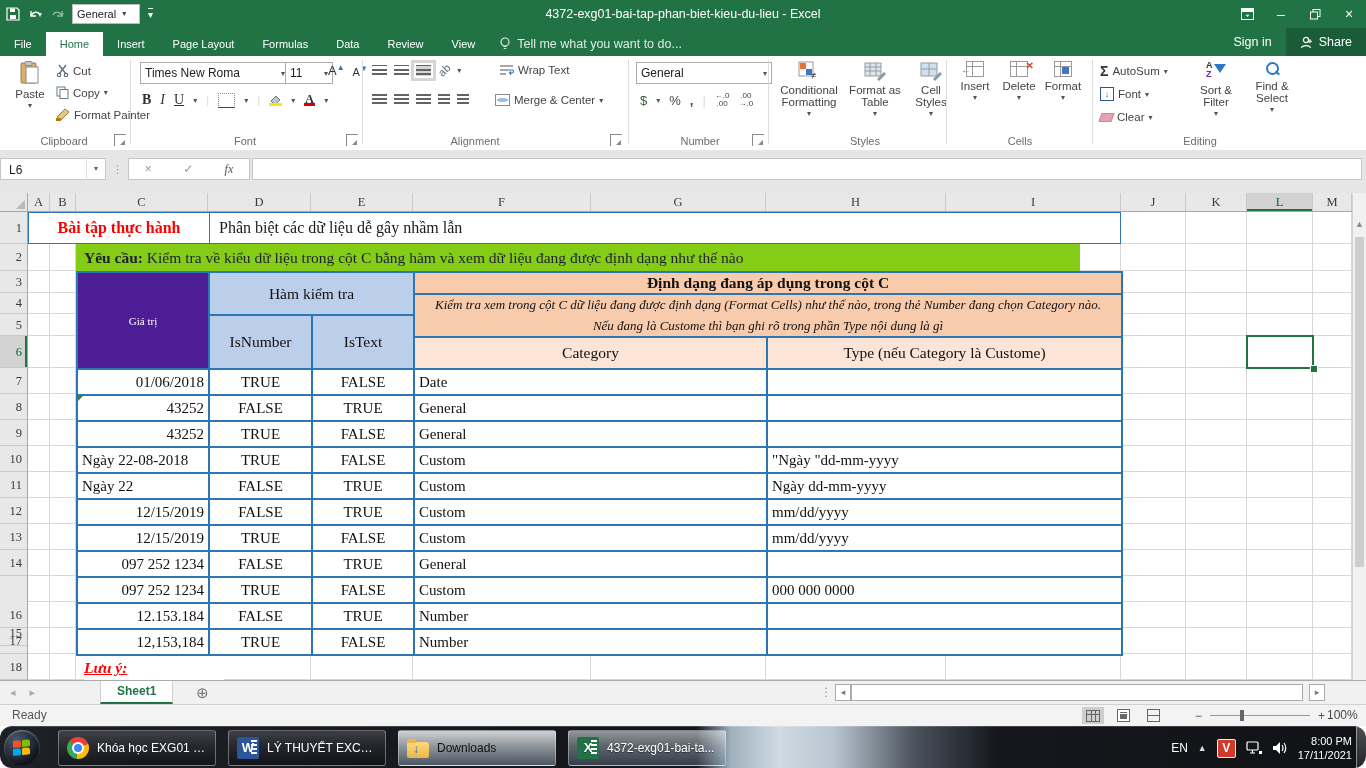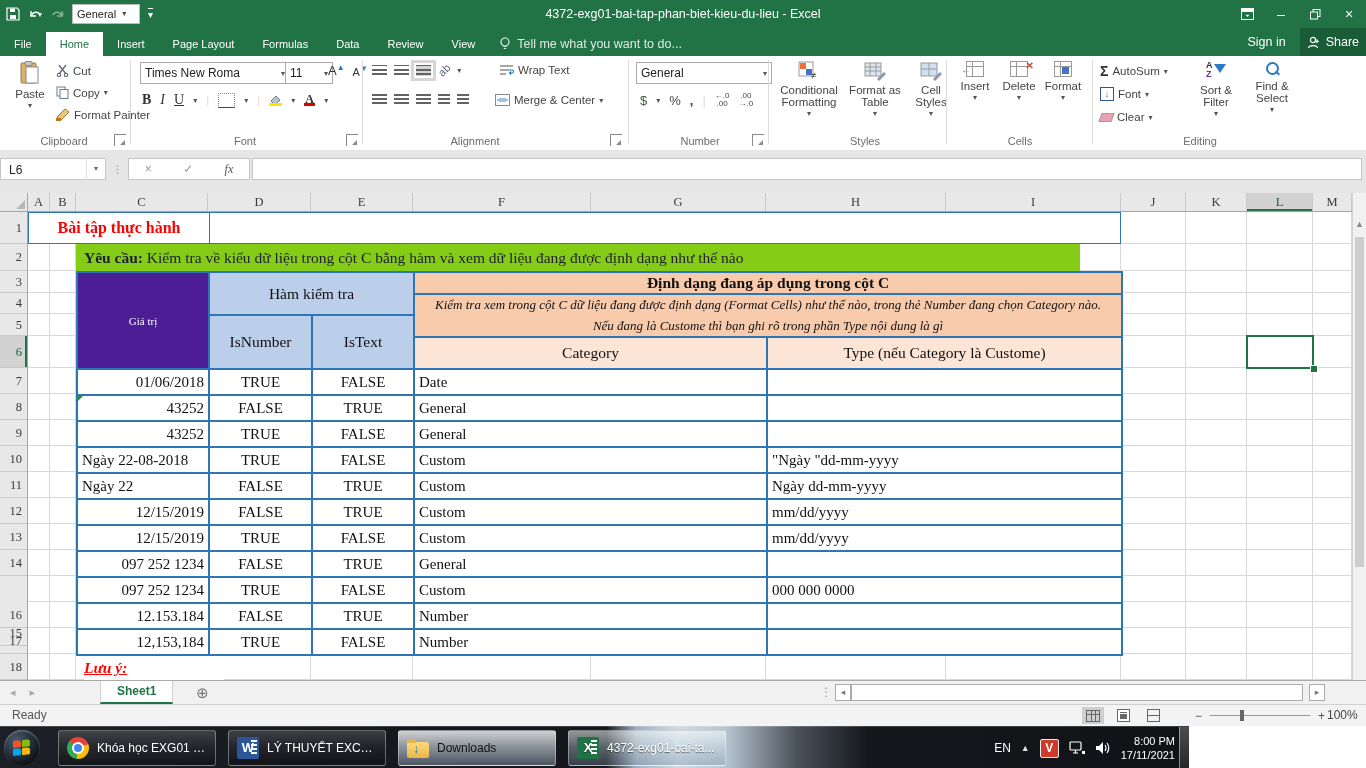--- a/index.html
+++ b/index.html
@@ -19,21 +19,21 @@
   .wctrls{position:absolute;right:0;top:0;height:28px;display:flex;}
   .wc{width:34px;height:28px;display:flex;align-items:center;justify-content:center;font-size:14px;color:#fff;}
 
   
   .tabrow{position:absolute;left:0;top:28px;width:1366px;height:28px;background:#217346;display:flex;align-items:flex-end;color:#fff;}
   .rtab{padding:0 14px;height:24px;line-height:24px;font-size:11px;white-space:nowrap;}
   .rtab.active{background:#fff;color:#217346;}
   .tellme{display:flex;align-items:center;gap:6px;height:24px;padding:0 10px;font-size:12.5px;color:rgba(255,255,255,.85);}
   .tabright{position:absolute;right:0;bottom:0;height:28px;display:flex;align-items:center;}
   .signin{font-size:12.5px;color:#fff;padding:0 14px;}
-  .sharebox{height:28px;display:flex;align-items:center;gap:6px;background:#1a5c38;color:#fff;font-size:12.5px;padding:0 7px;}
+  .sharebox{height:28px;display:flex;align-items:center;gap:6px;background:#1a5c38;color:#fff;font-size:12.5px;padding:0 14px;}
 
   
   .ribbon{position:absolute;left:0;top:56px;width:1366px;height:94px;background:#fff;border-bottom:1px solid #d2d2d2;color:#444;font-size:11.5px;}
   .gdiv{position:absolute;top:4px;bottom:6px;width:1px;background:#dcdcdc;}
   .glabel{position:absolute;bottom:3px;font-size:11px;color:#6c6c6c;text-align:center;}
   .dlg{position:absolute;bottom:4px;width:11px;height:11px;border-left:1px solid #8a8a8a;border-top:1px solid #8a8a8a;}
   .dlg::after{content:"";position:absolute;right:1px;bottom:1px;width:0;height:0;border-left:5px solid transparent;border-bottom:5px solid #8a8a8a;transform:rotate(0deg);}
   .bigbtn{position:absolute;display:flex;flex-direction:column;align-items:center;text-align:center;line-height:12px;color:#444;}
   .bigbtn .lbl{margin-top:3px;}
   .car{font-size:8px;color:#555;}
@@ -134,23 +134,23 @@
      linear-gradient(#666,#666) 3.5px 0/1px 10px no-repeat,
      linear-gradient(#666,#666) 7.5px 0/1px 10px no-repeat;}
   .ic-layout{width:11px;height:11px;border:1px solid #666;background:linear-gradient(#666,#666) 2px 2px/7px 1px no-repeat,linear-gradient(#666,#666) 2px 4px/7px 5px no-repeat;background-color:#fff;}
   .ic-break{width:11px;height:11px;border:1px solid #666;background:linear-gradient(#666,#666) 0 5px/11px 1px no-repeat;}
   .zoomctl{position:absolute;left:1195px;top:0;height:21px;display:flex;align-items:center;gap:8px;color:#555;}
   .ztrack{position:relative;width:100px;height:1px;background:#9a9a9a;}
   .zthumb{position:absolute;left:30px;top:-5px;width:4px;height:11px;background:#666;}
   .zlabel{position:absolute;left:1327px;top:0;line-height:21px;color:#444;}
 
   
-  .taskbar{position:absolute;left:0;top:726px;width:1189px;height:42px;
+  .taskbar{position:absolute;left:0;top:726px;width:1366px;height:42px;
      background:linear-gradient(90deg,#1d2026 0,#15171c 40%,#15171c 51%,#9fb0be 53.5%,#cfdae2 57%,#b9c6d1 61%,#4a525c 67%,#15171c 73%,#101216 100%);
-     border-top:1px solid rgba(255,255,255,.18);box-sizing:border-box;}
+     border-top:1px solid rgba(255,255,255,.18);box-sizing:border-box;border-radius:12px;}
   .orb{position:absolute;left:4px;top:3px;width:36px;height:36px;border-radius:50%;
        background:radial-gradient(circle at 35% 30%,#4a5c70,#10141b 70%);box-shadow:inset 0 1px 2px rgba(255,255,255,.4);}
   .flag{position:absolute;left:9px;top:10px;width:18px;height:16px;display:grid;grid-template-columns:8px 8px;grid-template-rows:7px 7px;gap:1px;transform:skewY(-6deg);}
   .flag span{border-radius:1px 3px 1px 1px;}
   .tkbtn{position:absolute;top:3px;height:36px;width:158px;border:1px solid rgba(255,255,255,.35);border-radius:3px;
          display:flex;align-items:center;gap:8px;padding:0 8px;box-sizing:border-box;
          background:linear-gradient(rgba(255,255,255,.16),rgba(255,255,255,.05) 45%,rgba(0,0,0,.28));color:#fff;font-size:12px;}
   .tkbtn .cap{overflow:hidden;text-overflow:ellipsis;white-space:nowrap;}
   .tkbtn.lighter{background:linear-gradient(rgba(255,255,255,.8),rgba(222,233,242,.6) 45%,rgba(160,180,200,.4));color:#111;}
   .tkbtn.activewin{background:linear-gradient(rgba(255,255,255,.55),rgba(200,216,230,.4) 45%,rgba(120,140,160,.35));color:#fff;text-shadow:0 1px 1px rgba(0,0,0,.5);}
@@ -511,20 +511,21 @@
         <div class="gl h" style="top: 330px;"></div>
         <div class="gl h" style="top: 356px;"></div>
         <div class="gl h" style="top: 382px;"></div>
         <div class="gl h" style="top: 408px;"></div>
         <div class="gl h" style="top: 434px;"></div>
         <div class="gl h" style="top: 460px;"></div>
         <div class="gl h" style="top: 486px;"></div>
       </div>
     <div class="r1box">
       <div class="r1left">Bài tập thực hành</div>
+      <div class="r1right">Phân biệt các dữ liệu dễ gây nhầm lẫn</div>
     </div>
     <div class="r2text"><b>Yêu cầu:</b><span> Kiểm tra về kiểu dữ liệu trong cột C bằng hàm và xem dữ liệu đang được định dạng như thế nào</span></div>
 
     <table class="sheettable">
       <colgroup>
           <col style="width:132px">
           <col style="width:103px">
           <col style="width:102px">
           <col style="width:178px">
           <col style="width:175px">

